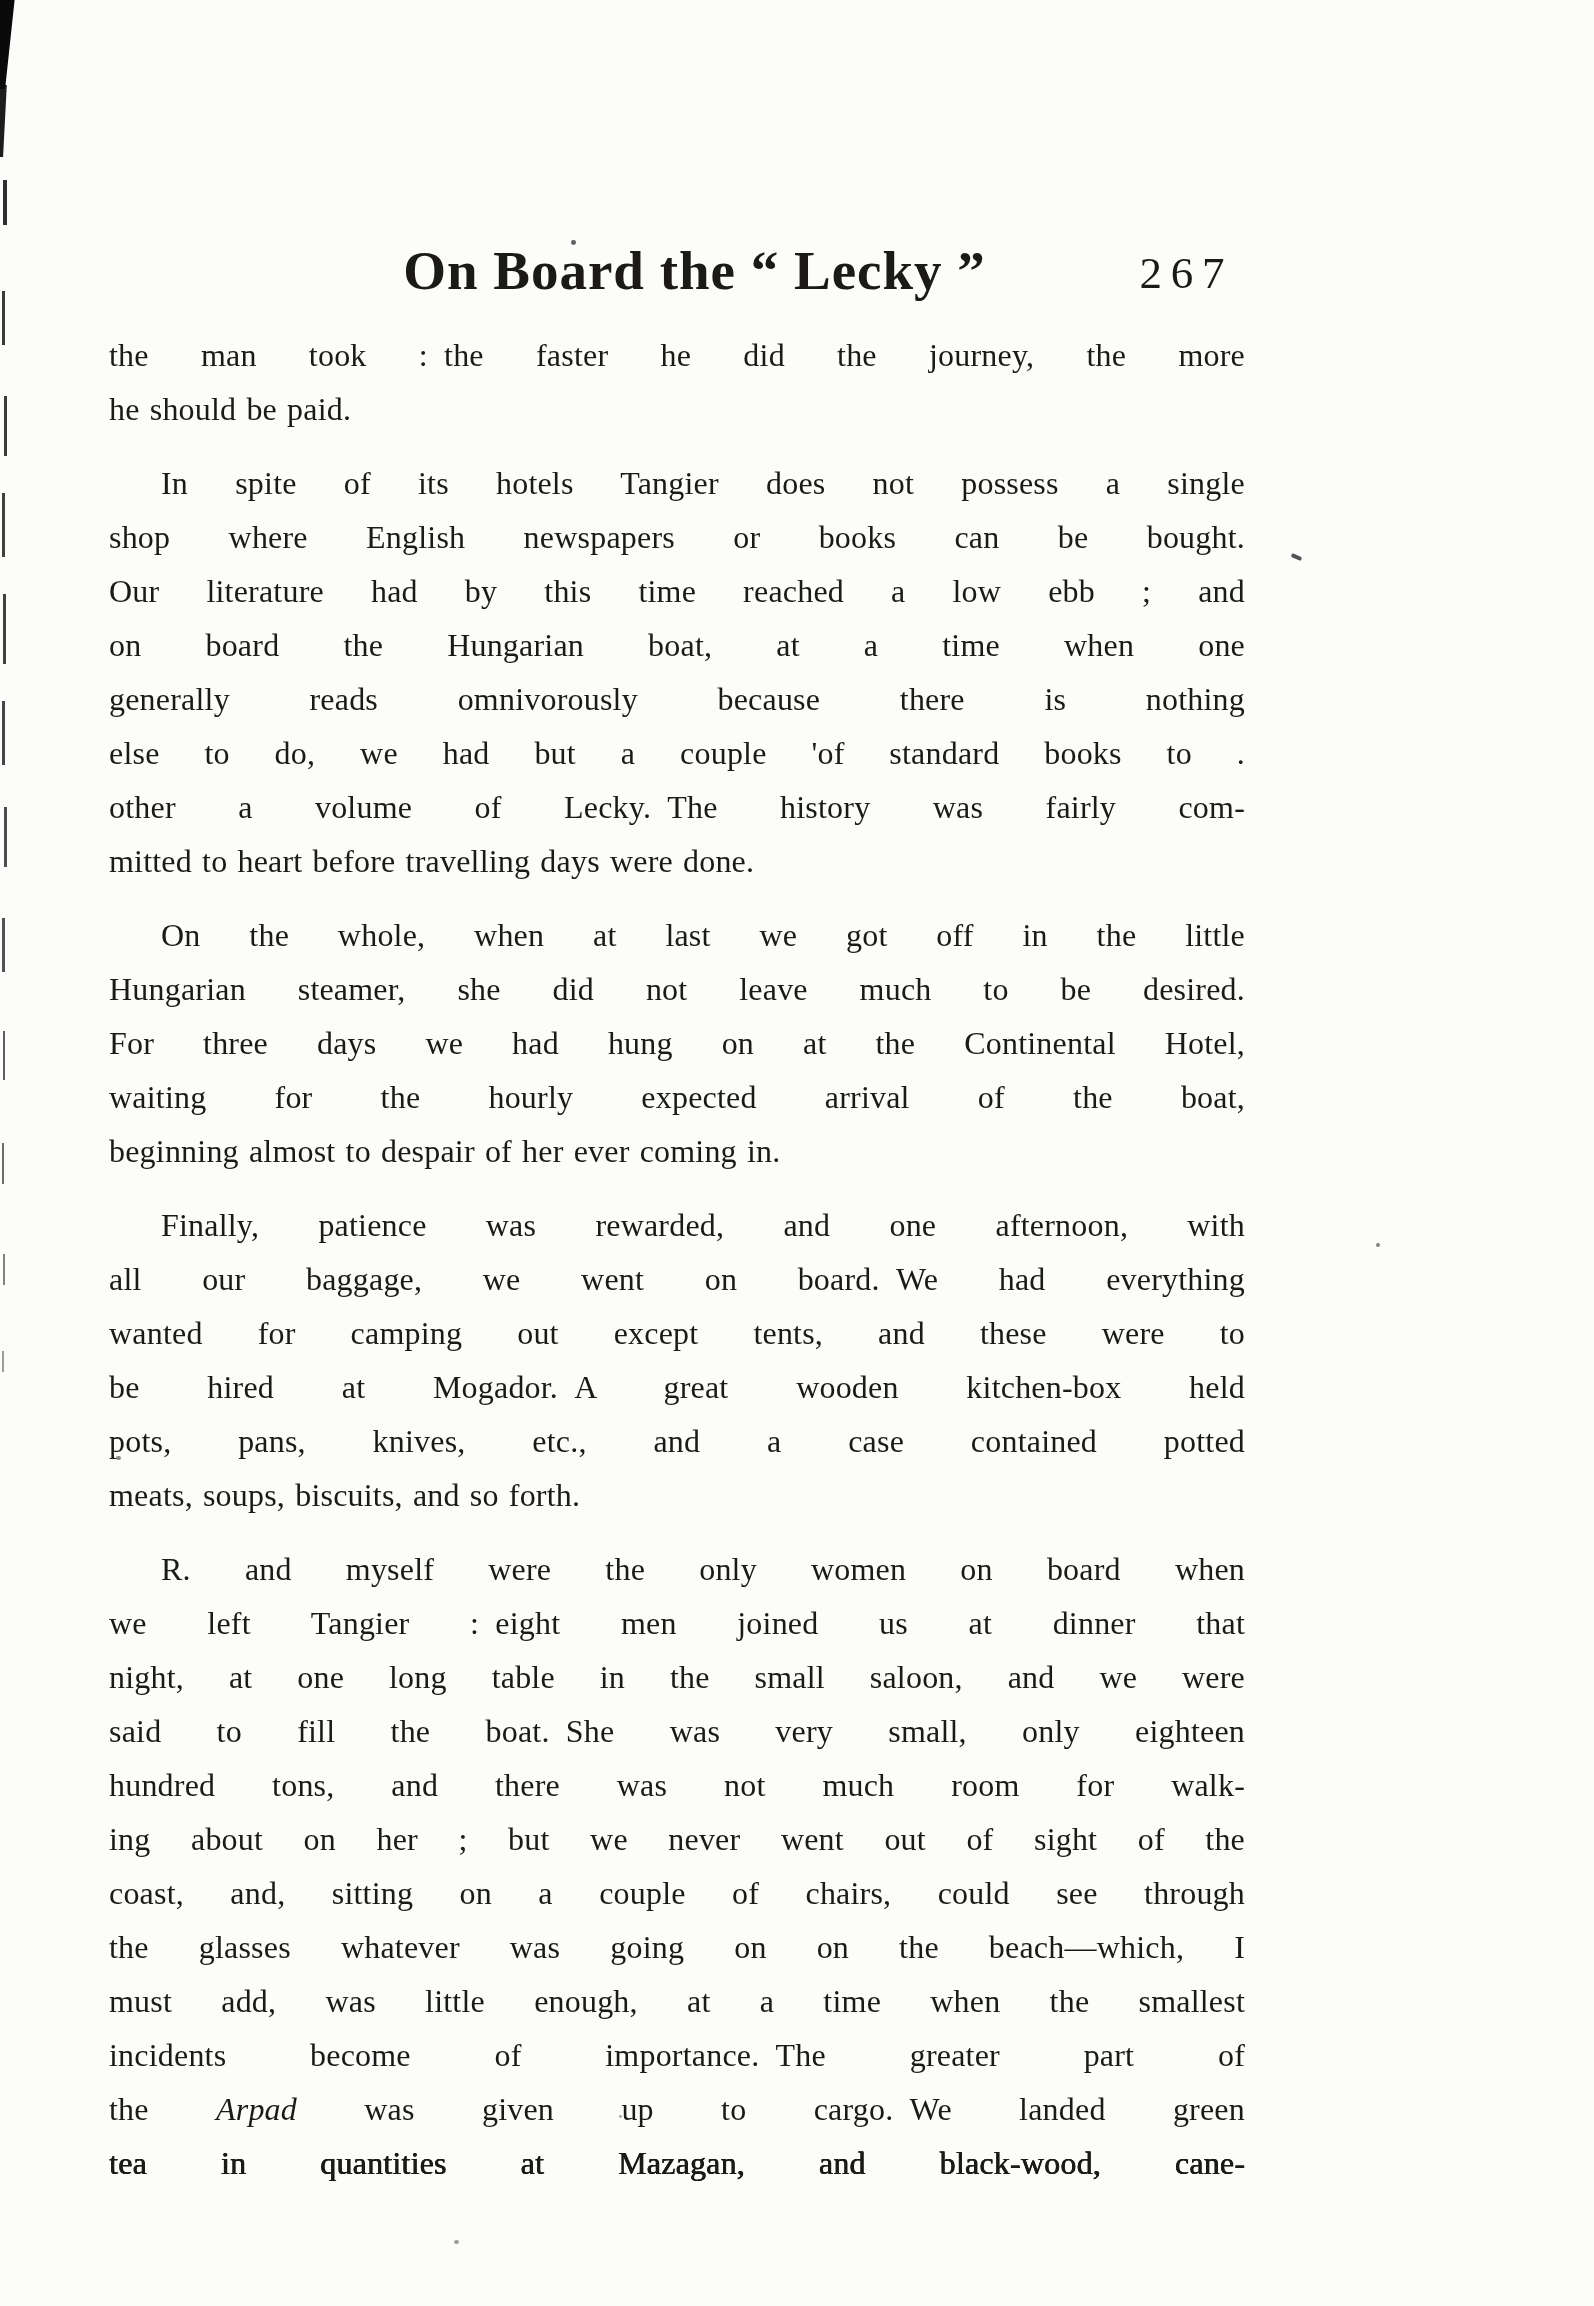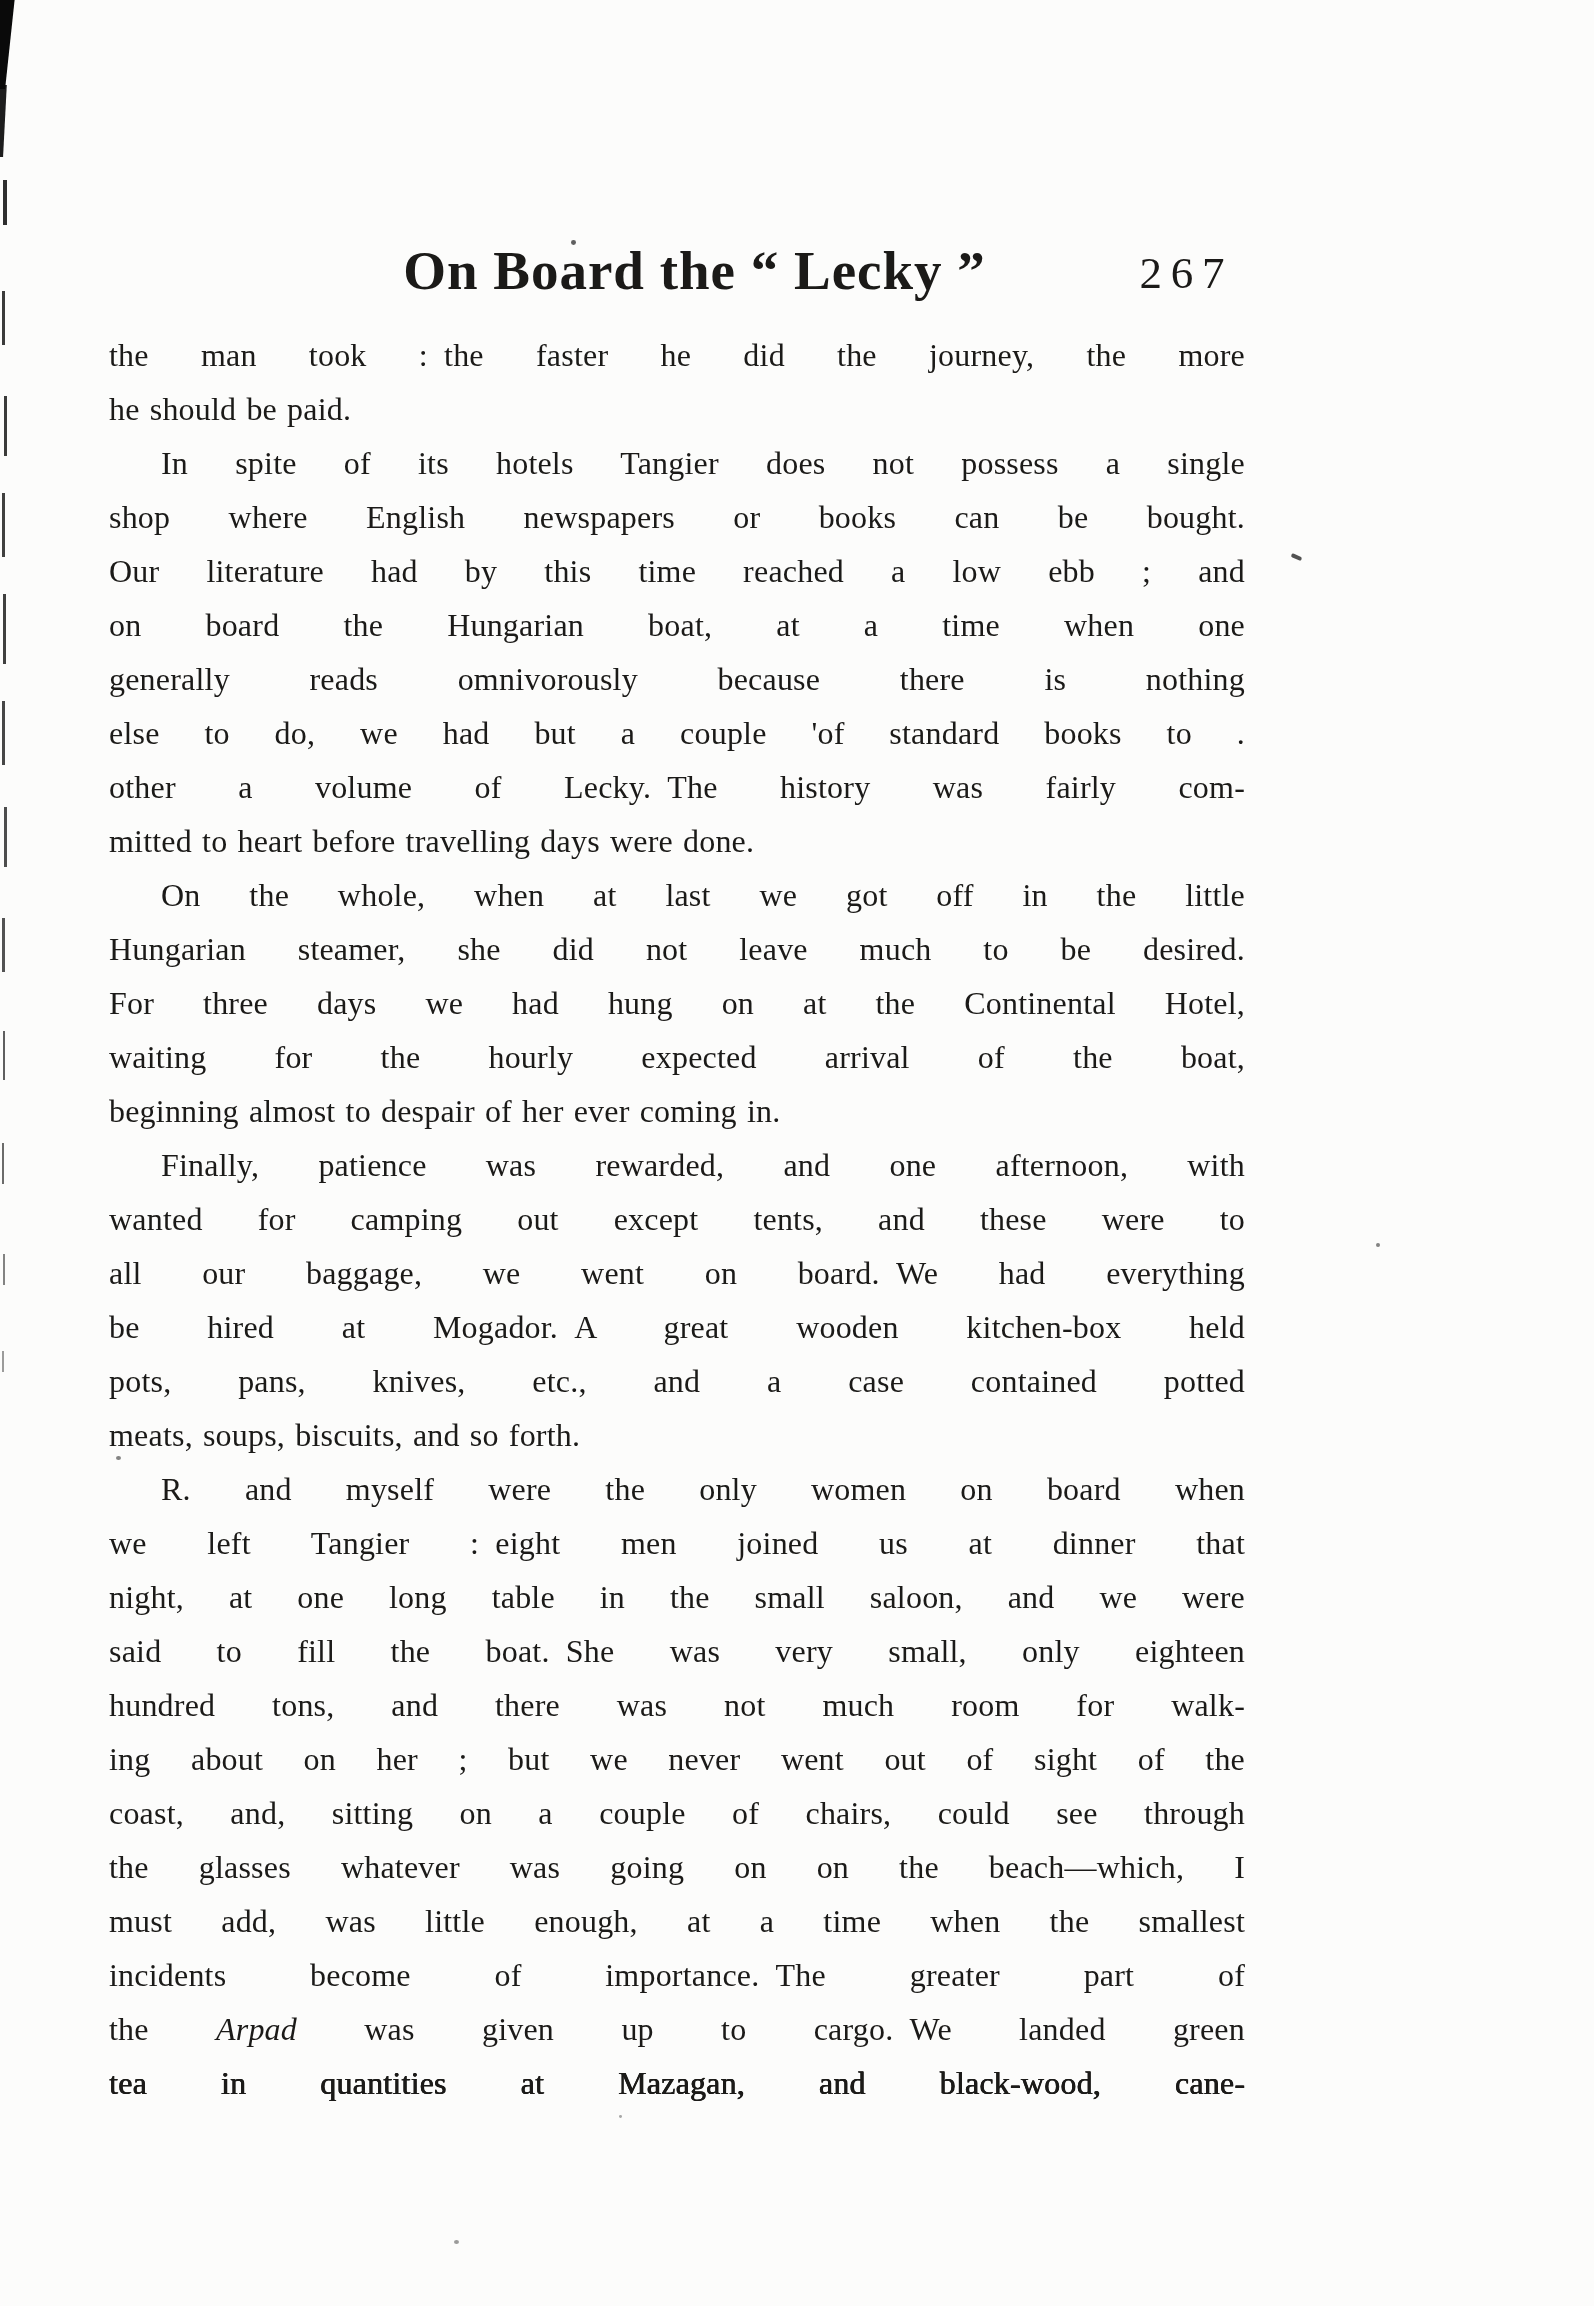--- a/index.html
+++ b/index.html
@@ -29,21 +29,21 @@
     position:absolute;left:109px;top:328px;width:1136px;
     font-size:32px;line-height:54px;
     word-spacing:0.06em;letter-spacing:0.2px;
   }
   .line{
     height:54px;overflow:visible;
     text-align:justify;text-align-last:justify;
     white-space:normal;
   }
   .line.end{text-align-last:left;}
-  .line.ind{text-indent:52px;}
+  .line.ind{text-indent:52px;margin-top:20px;}
   .line.dark{text-shadow:0.6px 0 0 currentColor, 0 0.4px 0 currentColor;}
   .it{font-style:italic;}
   
   .art{position:absolute;background:#0a0a0a;}
   .a-wedge{left:0;top:0;width:14.6px;height:89px;clip-path:polygon(0 0,100% 0,35% 100%,0 100%);}
   .a-strip{left:0;top:85px;width:6.8px;height:72px;opacity:.92;clip-path:polygon(0 0,100% 0,45% 100%,0 100%);}
   .a-d1{left:2.9px;top:180px;width:3.9px;height:45px;opacity:.85;}
   .a-d2{left:1.9px;top:291px;width:2.9px;height:54px;opacity:.8;}
   .a-d3{left:3.9px;top:396px;width:2.9px;height:60px;opacity:.8;}
   .a-d4{left:1.9px;top:493px;width:2.9px;height:64px;opacity:.78;}
@@ -86,22 +86,22 @@
     <div class="line">other a volume of Lecky. The history was fairly com-</div>
     <div class="line end">mitted to heart before travelling days were done.</div>
 
     <div class="line ind">On the whole, when at last we got off in the little</div>
     <div class="line">Hungarian steamer, she did not leave much to be desired.</div>
     <div class="line">For three days we had hung on at the Continental Hotel,</div>
     <div class="line">waiting for the hourly expected arrival of the boat,</div>
     <div class="line end">beginning almost to despair of her ever coming in.</div>
 
     <div class="line ind">Finally, patience was rewarded, and one afternoon, with</div>
+    <div class="line">all our baggage, we went on board. We had everything</div>
     <div class="line">wanted for camping out except tents, and these were to</div>
-    <div class="line">all our baggage, we went on board. We had everything</div>
     <div class="line">be hired at Mogador. A great wooden kitchen-box held</div>
     <div class="line">pots, pans, knives, etc., and a case contained potted</div>
     <div class="line end">meats, soups, biscuits, and so forth.</div>
 
     <div class="line ind">R. and myself were the only women on board when</div>
     <div class="line">we left Tangier : eight men joined us at dinner that</div>
     <div class="line">night, at one long table in the small saloon, and we were</div>
     <div class="line">said to fill the boat. She was very small, only eighteen</div>
     <div class="line">hundred tons, and there was not much room for walk-</div>
     <div class="line">ing about on her ; but we never went out of sight of the</div>

